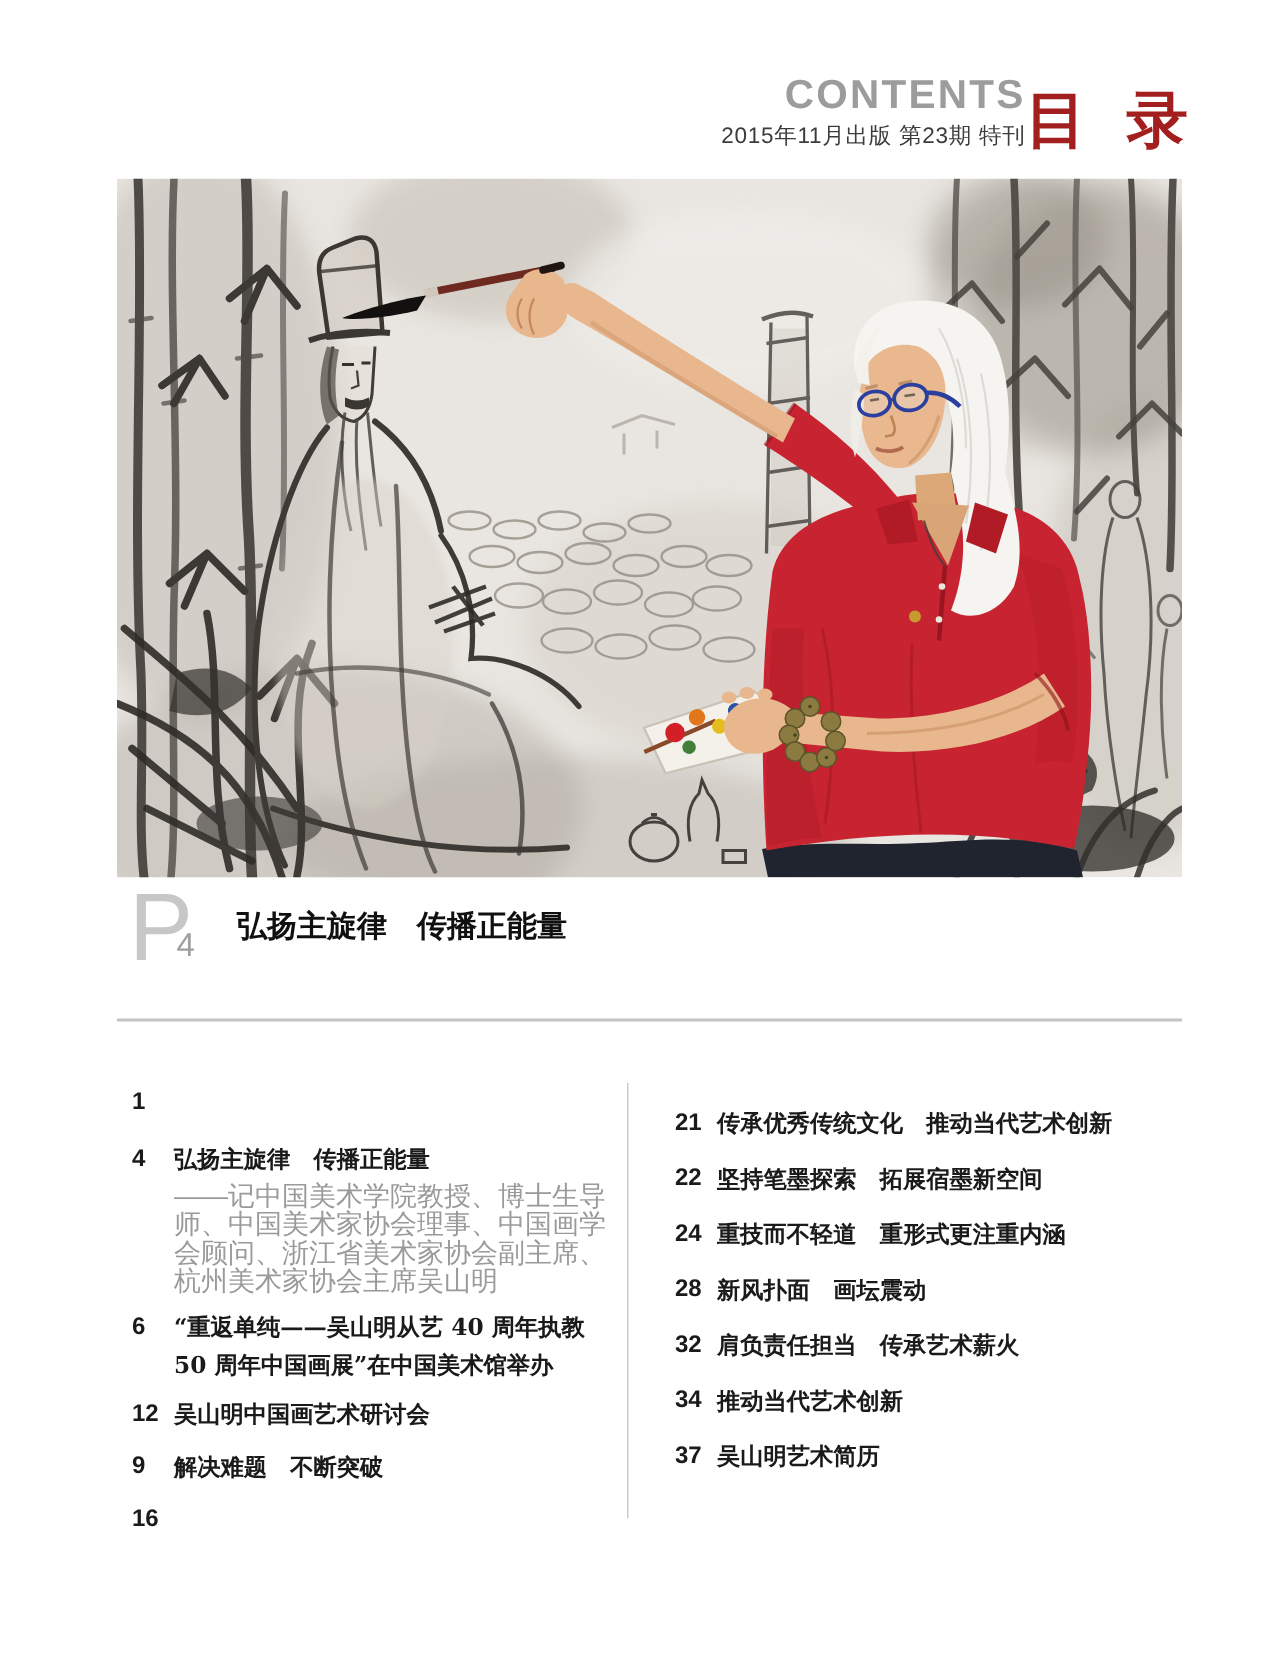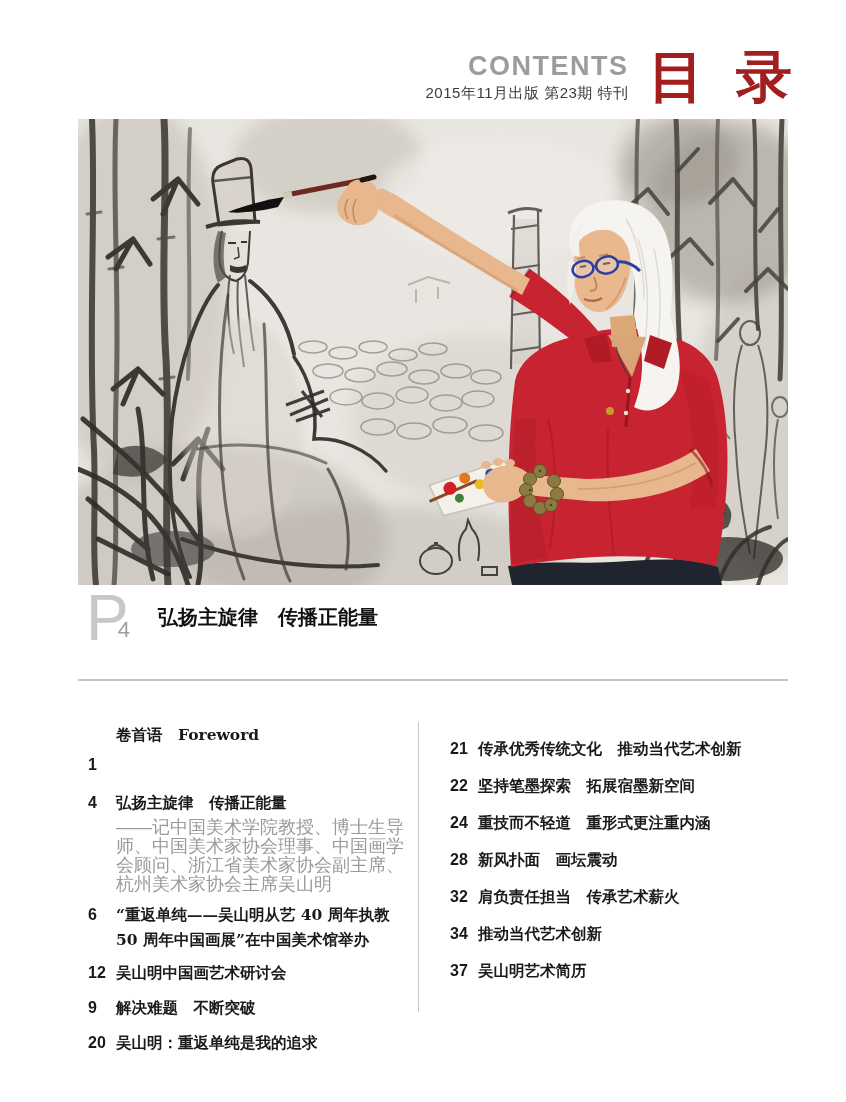--- a/index.html
+++ b/index.html
@@ -1,26 +1,26 @@
 <!DOCTYPE html>
 <html><head>
 <meta charset="utf-8">
 <style>
   html,body{margin:0;padding:0;background:#fff;}
   .page{position:relative;width:846px;height:1102px;background:#fff;overflow:hidden;
         font-family:"Liberation Sans","DejaVu Sans",sans-serif;}
 
   
   .header{position:absolute;top:50px;left:0;width:798px;display:flex;
-          justify-content:flex-end;align-items:flex-end;gap:20px;}
+          justify-content:flex-end;align-items:flex-end;}
   .header-en{text-align:right;}
   .contents-label{font-size:27px;font-weight:bold;letter-spacing:1.5px;color:#9c9c9c;
                   font-family:"Liberation Sans",sans-serif;line-height:1;}
   .issue-line{font-size:15px;color:#3c3c3c;margin-top:4px;letter-spacing:.5px;}
-  .title-cn{font-size:56px;font-weight:bold;color:#a31f1f;line-height:.95;letter-spacing:6px;
+  .title-cn{font-size:41px;font-weight:bold;color:#a31f1f;line-height:.95;letter-spacing:6px;
             font-family:"DejaVu Sans",sans-serif;}
 
   
   .photo{position:absolute;left:78px;top:119px;width:710px;height:466px;overflow:hidden;}
   .photo svg{display:block;}
 
   
   .feature{position:absolute;left:86px;top:592px;display:flex;align-items:flex-end;}
   .p-letter{font-size:64px;line-height:.82;color:#c7c7c7;font-weight:400;}
   .p-num{font-size:22px;color:#9f9f9f;margin-left:-11px;margin-bottom:1px;}
@@ -316,24 +316,20 @@
   <div class="feature">
     <span class="p-letter">P</span>
     <span class="p-num">4</span>
     <span class="feature-title">弘扬主旋律　传播正能量</span>
   </div>
 
   <div class="hr"></div>
   <div class="vr"></div>
 
   <div class="toc toc-left">
-    <div class="row mb4">
-      <span class="num"></span>
-      <span class="entry-title">卷首语　Foreword</span>
-    </div>
     <div class="row mb12">
       <span class="num">1</span>
     </div>
     <div class="mb8">
       <div class="row">
         <span class="num">4</span>
         <span class="entry-title">弘扬主旋律　传播正能量</span>
       </div>
       <div class="sub">——记中国美术学院教授、博士生导师、中国美术家协会理事、中国画学会顾问、浙江省美术家协会副主席、杭州美术家协会主席吴山明</div>
     </div>
@@ -343,22 +339,21 @@
     </div>
     <div class="row mb9">
       <span class="num">12</span>
       <span class="entry-title">吴山明中国画艺术研讨会</span>
     </div>
     <div class="row mb9">
       <span class="num">9</span>
       <span class="entry-title">解决难题　不断突破</span>
     </div>
     <div class="row">
-      <span class="num">20</span>
-      <span class="entry-title">吴山明：重返单纯是我的追求</span>
+      <span class="num">16</span>
     </div>
   </div>
 
   <div class="toc toc-right">
     <div class="row mb11">
       <span class="num">21</span>
       <span class="entry-title">传承优秀传统文化　推动当代艺术创新</span>
     </div>
     <div class="row mb11">
       <span class="num">22</span>

